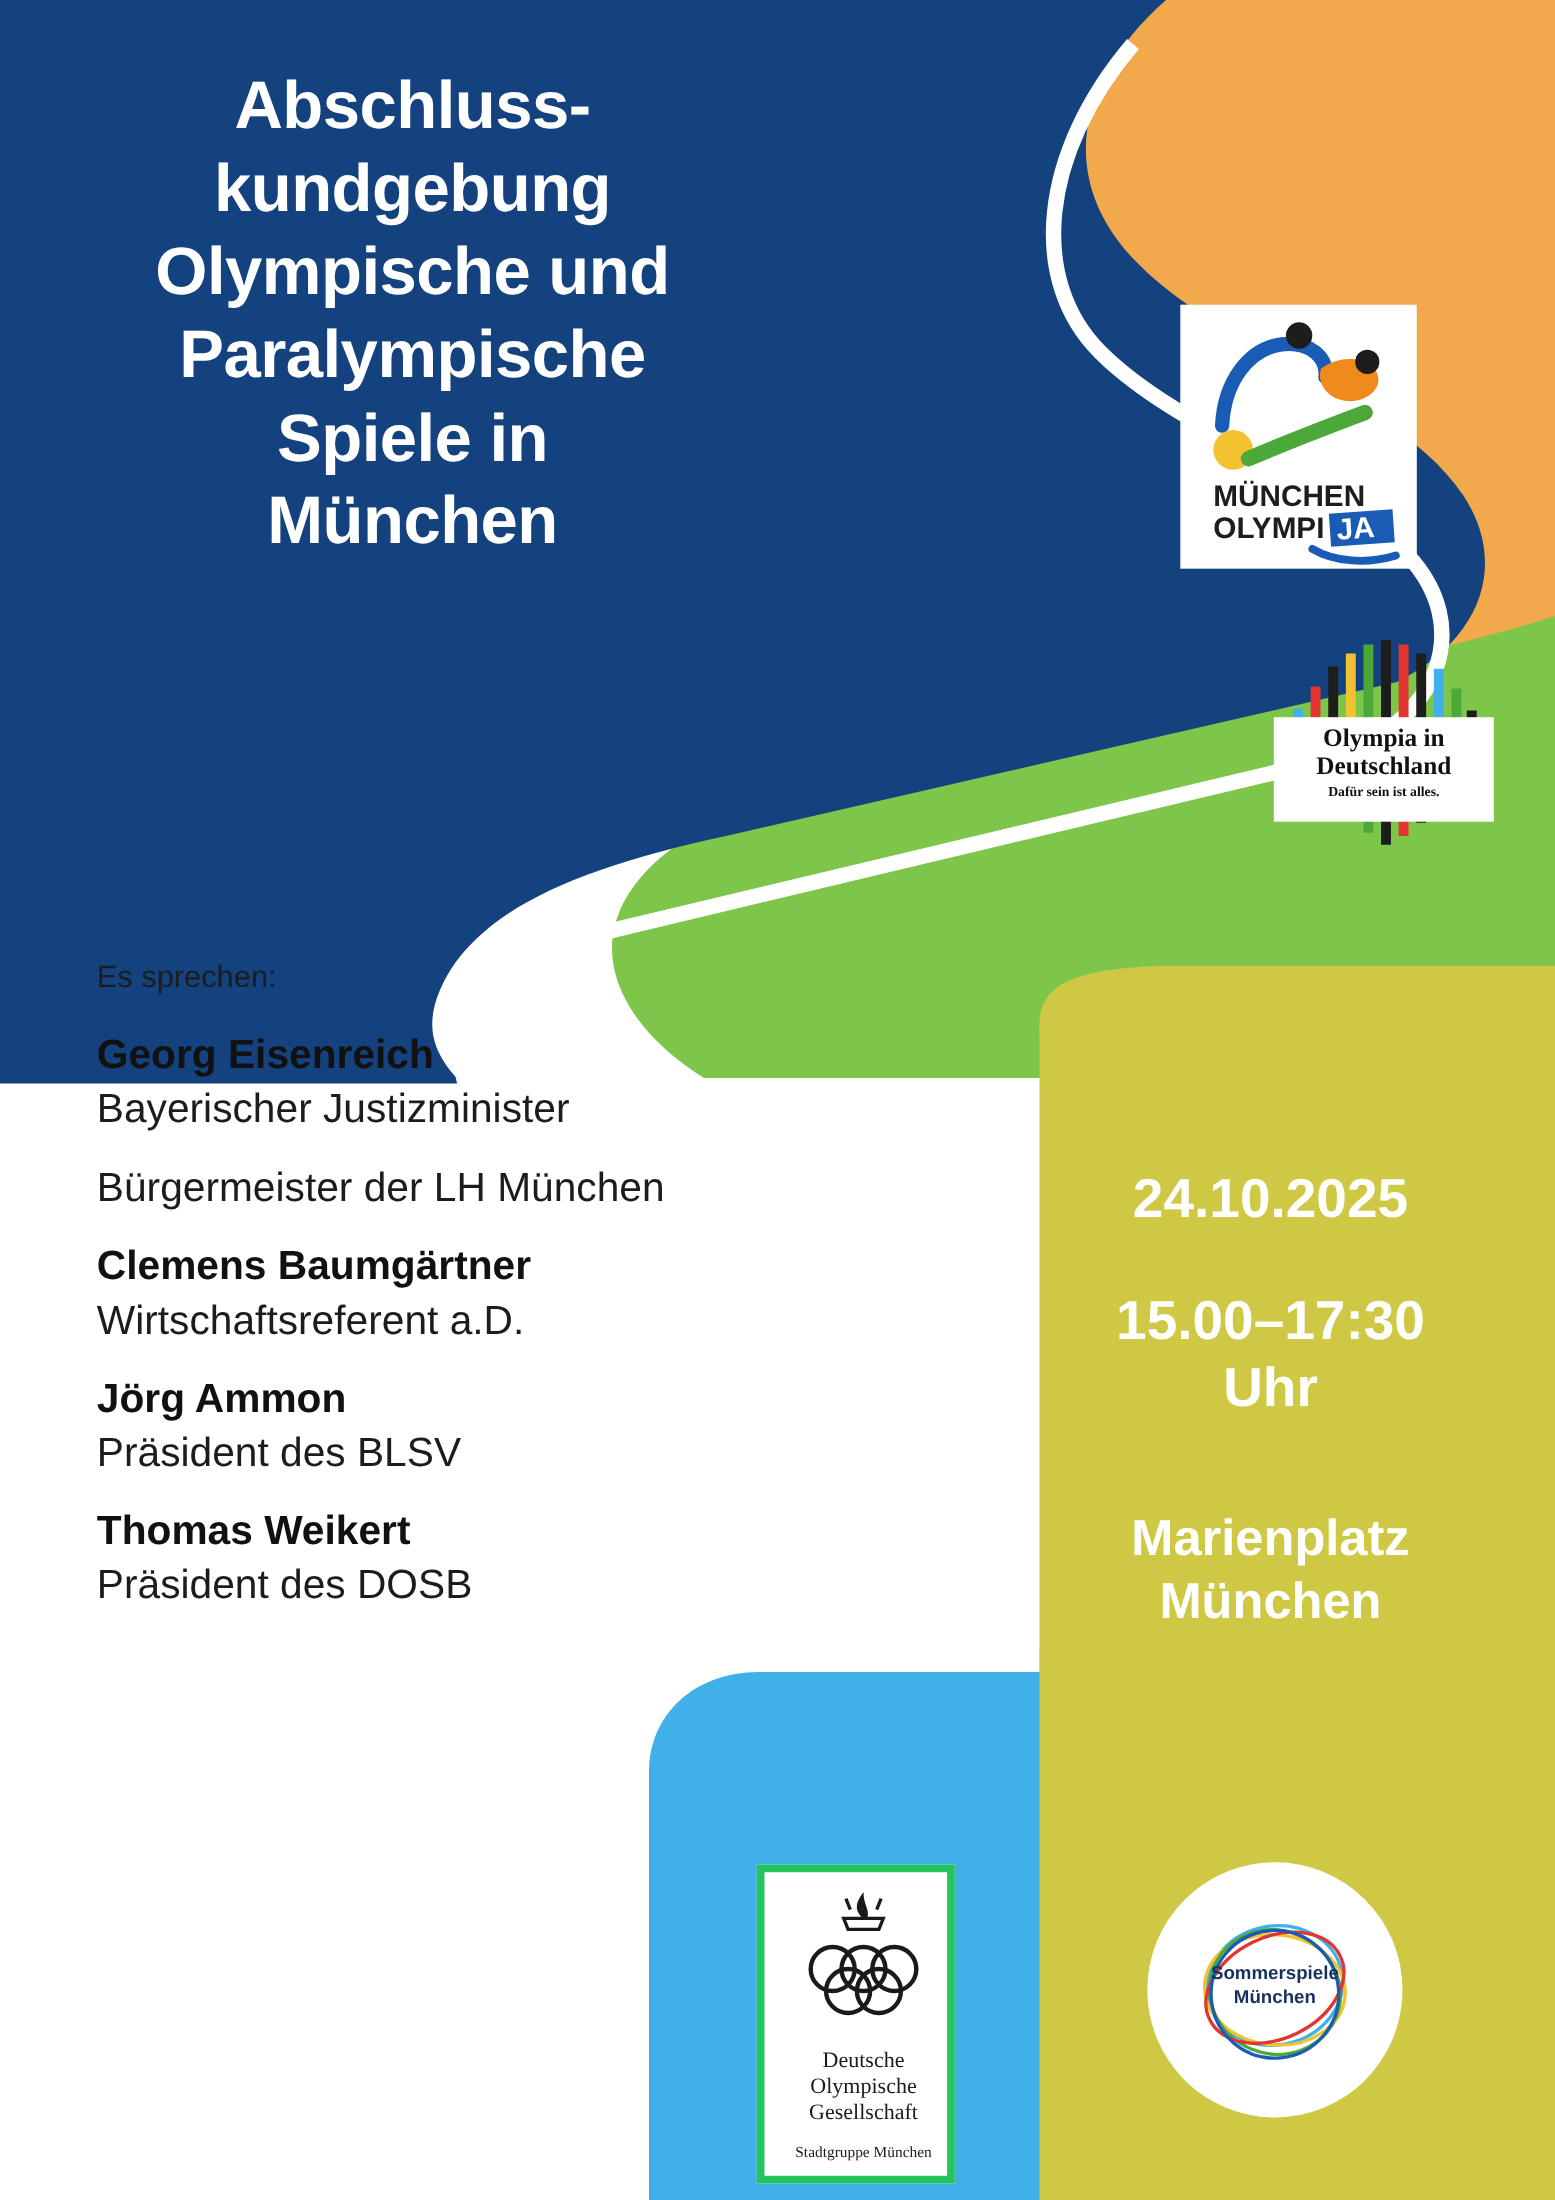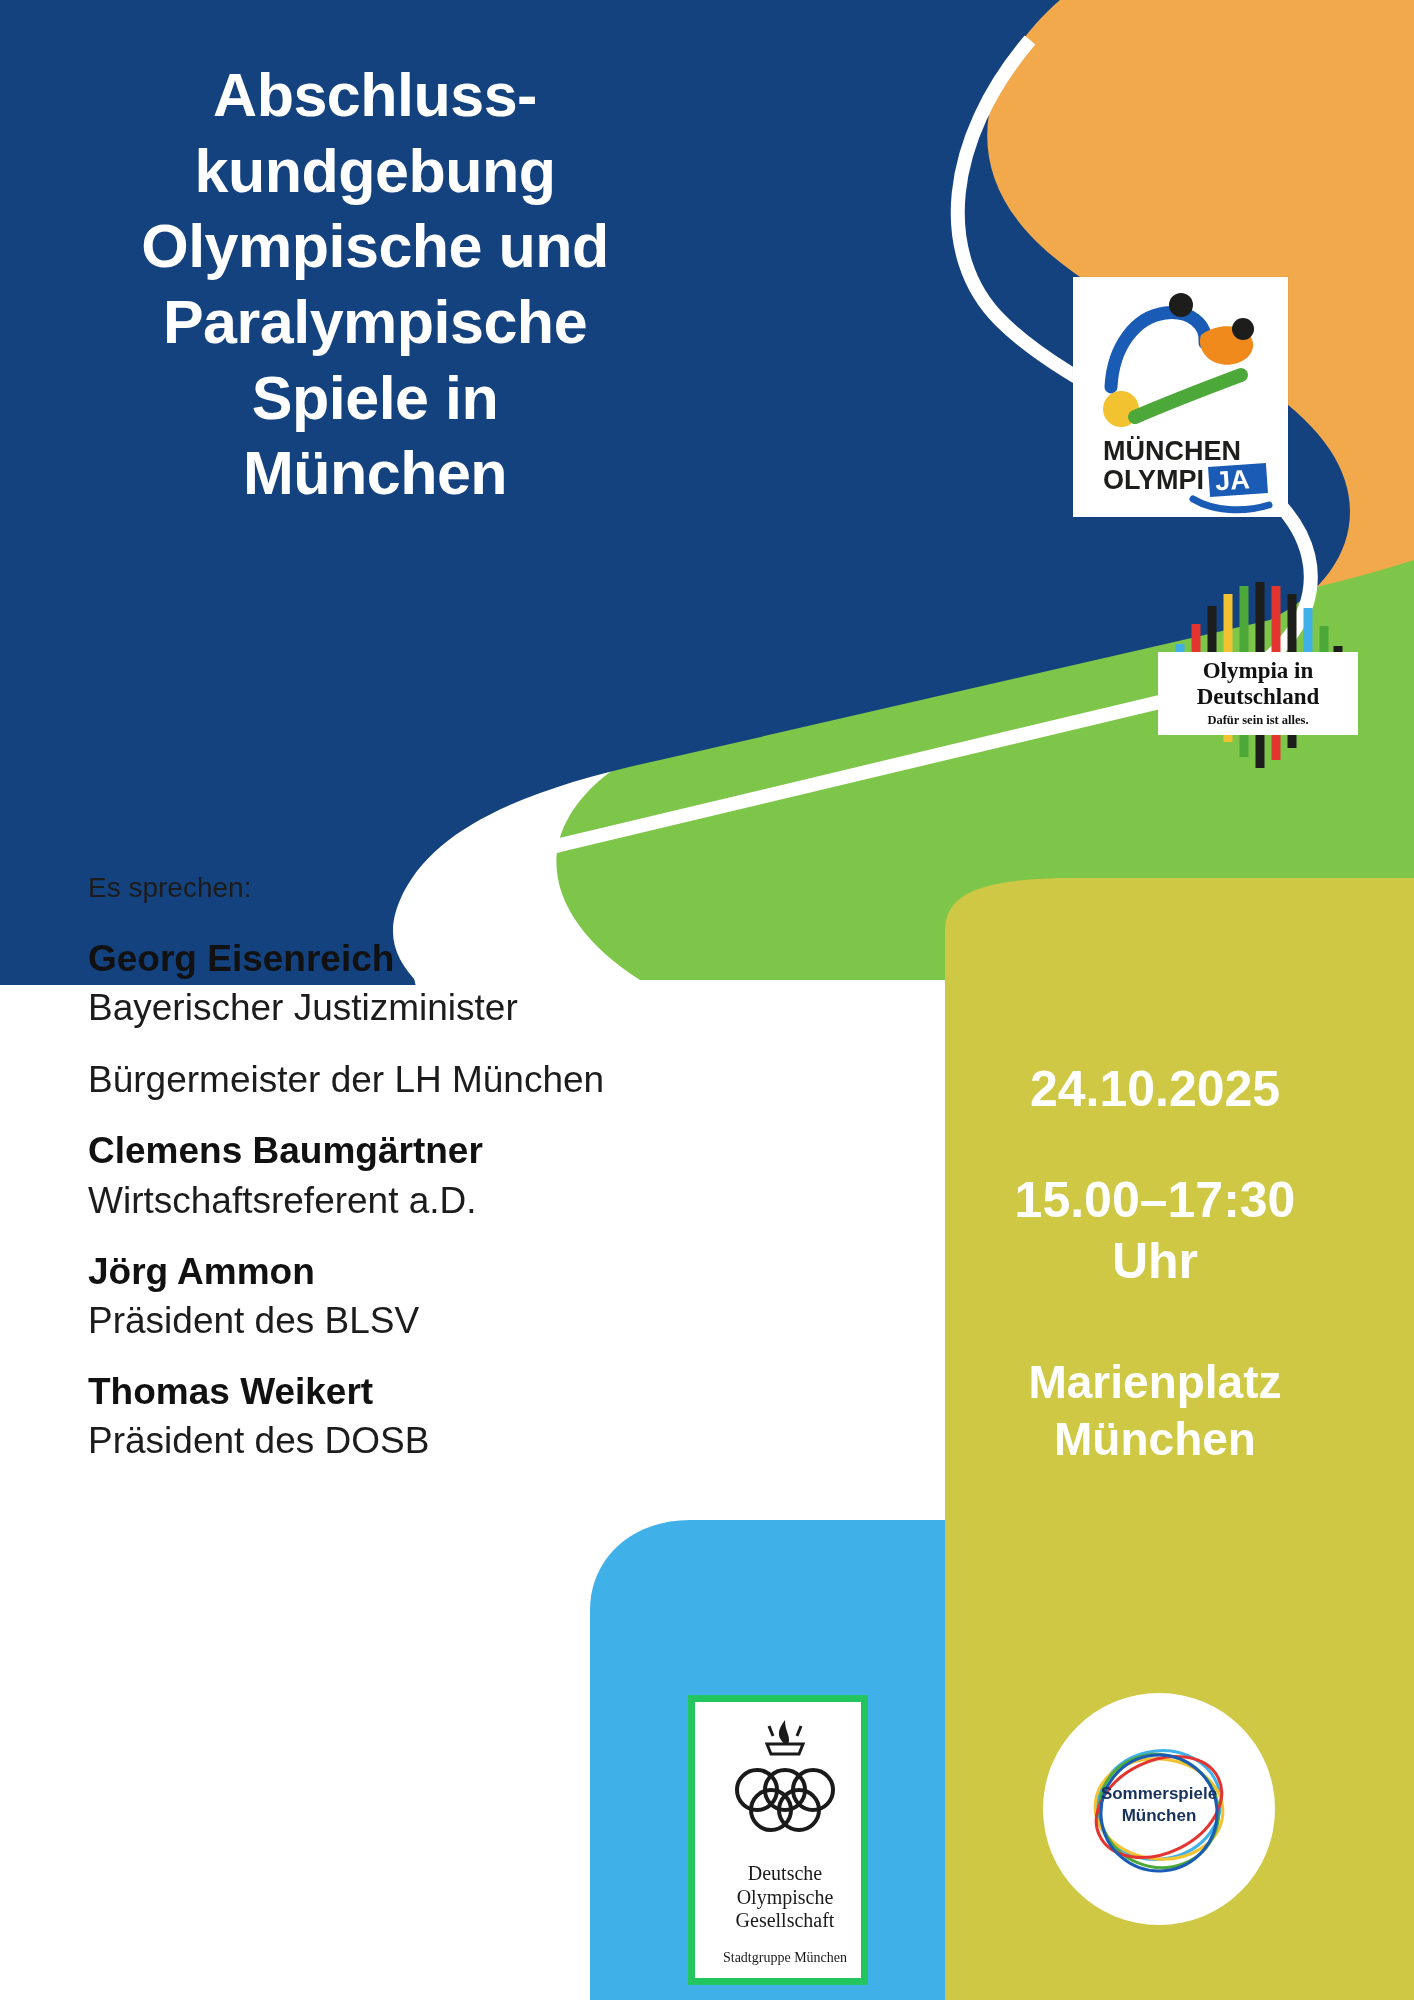--- a/index.html
+++ b/index.html
@@ -59,21 +59,21 @@
     left: 1158px;
     top: 572px;
     width: 200px;
     height: 240px;
   }
   .oid-label {
     position: absolute;
     left: 0; top: 80px;
     width: 200px;
     background: #ffffff;
-    padding: 6px 4px 7px;
+    padding: 6px 4px 19px;
     text-align: center;
     font-family: "Liberation Serif", serif;
   }
   .oid-label .l1 {
     display: block;
     font-weight: bold;
     font-size: 23px;
     line-height: 1.12;
     color: #111;
   }
@@ -125,21 +125,21 @@
     font-size: 50px;
     letter-spacing: 0px;
   }
   .info .time {
     font-size: 50px;
     margin-top: 52px;
     line-height: 1.22;
   }
   .info .place {
     font-size: 46px;
-    margin-top: 62px;
+    margin-top: 78px;
     line-height: 1.24;
   }
 
   
   .blsv {
     position: absolute;
     left: 130px;
     top: 1810px;
     width: 330px;
     height: 140px;

